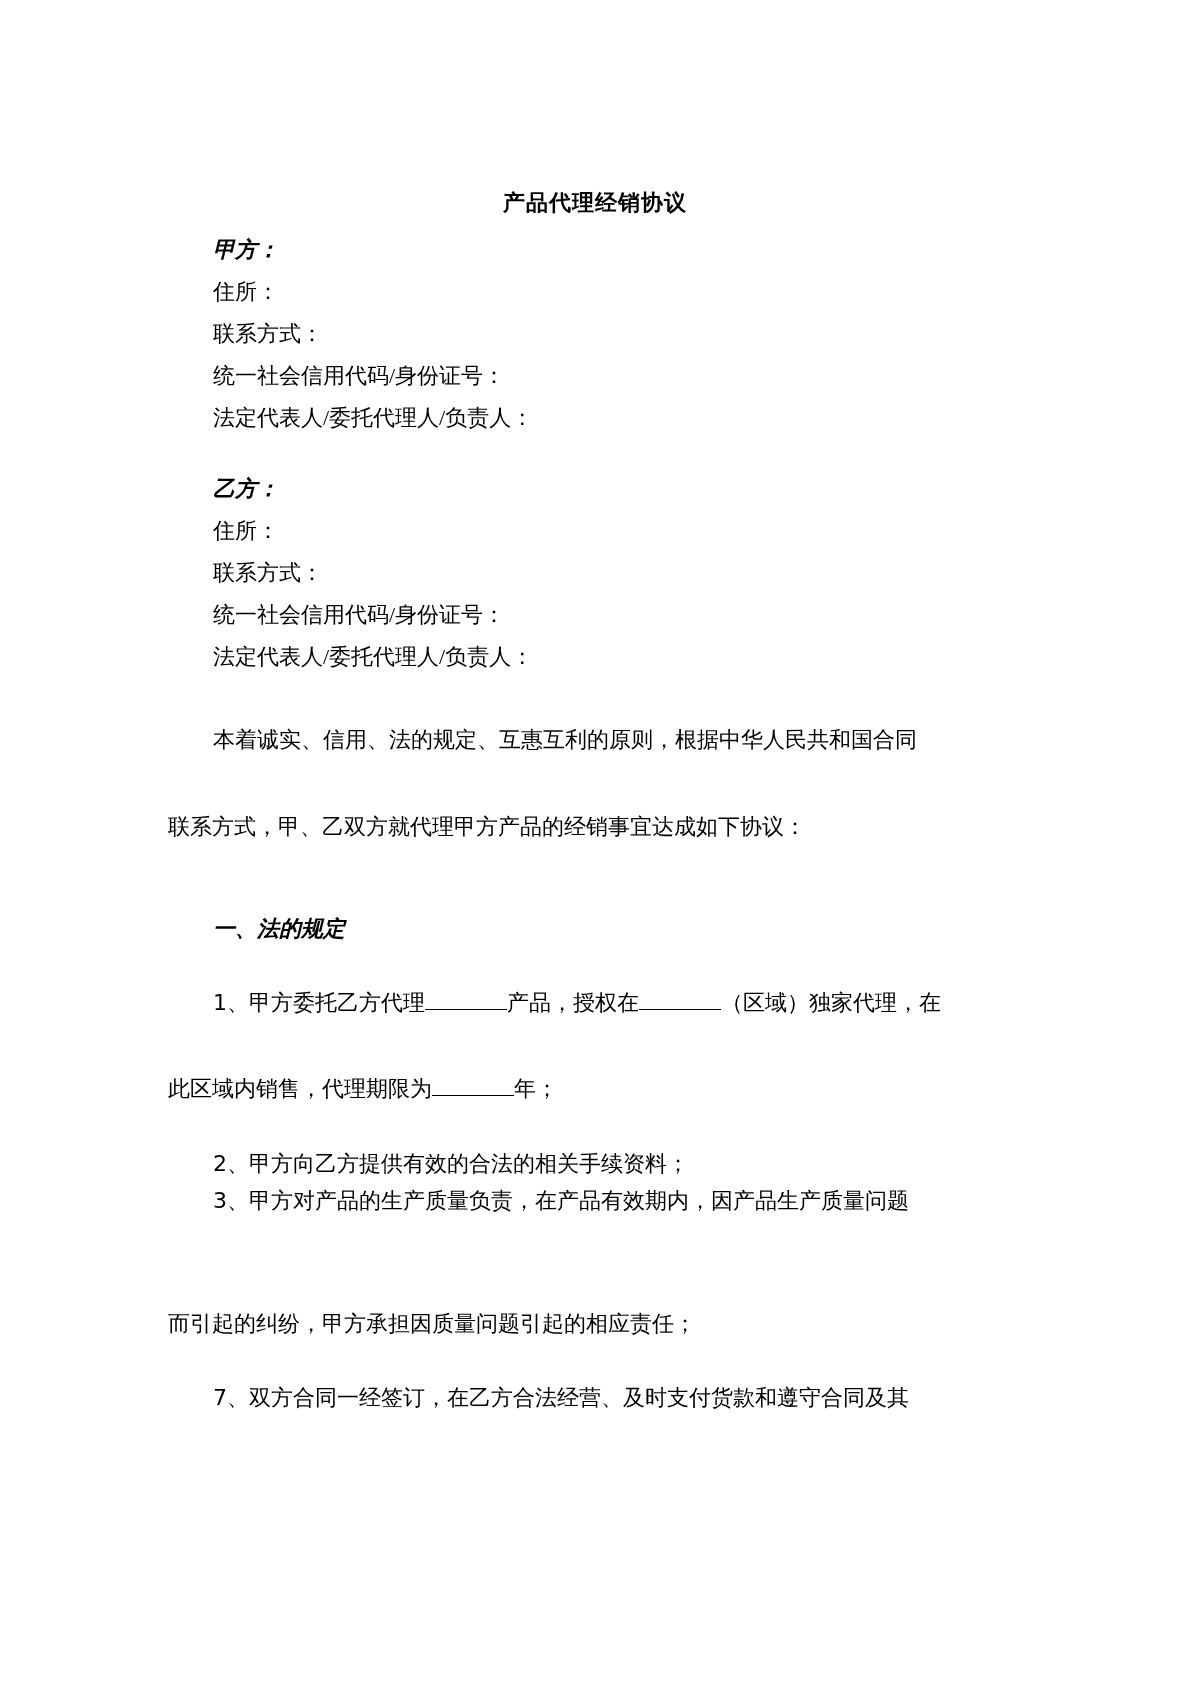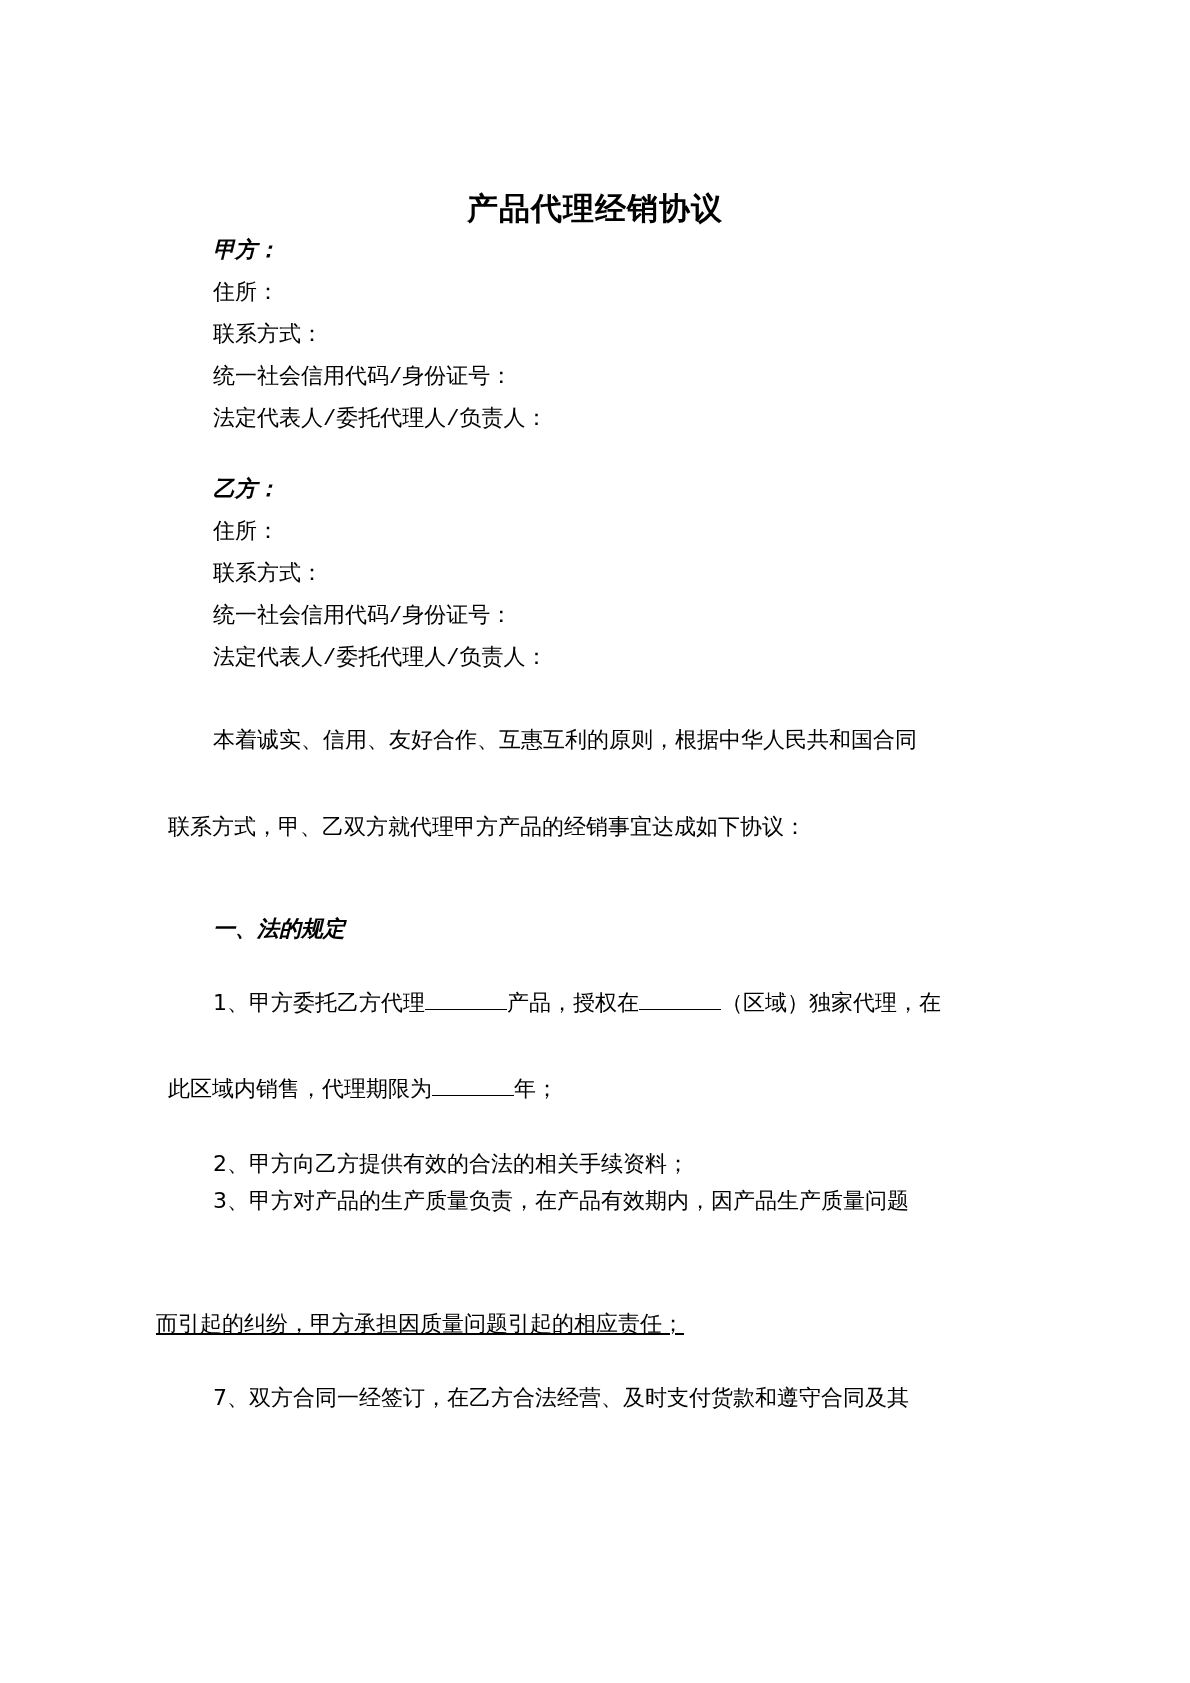--- a/index.html
+++ b/index.html
@@ -1,19 +1,19 @@
 <!DOCTYPE html>
 <html><head>
 <meta charset="utf-8">
 <style>
   html, body { margin:0; padding:0; background:#ffffff; }
   body { width:1190px; height:1683px; position:relative; overflow:hidden; color:#000; font-family:"DejaVu Sans","Liberation Sans",sans-serif; }
-  .title { position:absolute; top:188px; left:0; width:1190px; text-align:center; font-size:31px; font-weight:bold; letter-spacing:1px; }
+  .title { position:absolute; top:188px; left:0; width:1190px; text-align:center; font-size:22px; font-weight:bold; letter-spacing:1px; }
   .line { position:absolute; white-space:nowrap; font-size:22px; }
-  .serif { font-family:Liberation Mono, monospace; }
+  .serif { font-family:Liberation Serif, serif; }
   .bold { font-weight:bold;font-style:italic; }
   .blank { display:inline-block; width:82px; border-bottom:1px solid #000; height:20px; vertical-align:baseline; }
 </style>
 </head>
 <body>
 
 <div>
   <div class="title">产品代理经销协议</div>
 
   <div class="line bold" style="top:235px;left:213px;">甲方：</div>
@@ -21,31 +21,31 @@
   <div class="line serif" style="top:319px;left:213px;">联系方式：</div>
   <div class="line serif" style="top:361px;left:213px;">统一社会信用代码/身份证号：</div>
   <div class="line serif" style="top:403px;left:213px;">法定代表人/委托代理人/负责人：</div>
 
   <div class="line bold" style="top:474px;left:213px;">乙方：</div>
   <div class="line serif" style="top:516px;left:213px;">住所：</div>
   <div class="line serif" style="top:558px;left:213px;">联系方式：</div>
   <div class="line serif" style="top:600px;left:213px;">统一社会信用代码/身份证号：</div>
   <div class="line serif" style="top:642px;left:213px;">法定代表人/委托代理人/负责人：</div>
 
-  <div class="line" style="top:725px;left:213px;">本着诚实、信用、友好合作、互惠互利的原则，根据中华人民共和国合同</div>
+  <div class="line" style="top:725px;left:213px;">本着诚实、信用、法的规定、互惠互利的原则，根据中华人民共和国合同</div>
   <div class="line" style="top:812px;left:168px;">联系方式，甲、乙双方就代理甲方产品的经销事宜达成如下协议：</div>
 
   <div class="line bold" style="top:914px;left:213px;">一、法的规定</div>
 
   <div class="line" style="top:988px;left:213px;">
     <span>1、甲方委托乙方代理</span><span class="blank"></span><span>产品，授权在</span><span class="blank"></span><span>（区域）独家代理，在</span>
   </div>
   <div class="line" style="top:1074px;left:168px;">
     <span>此区域内销售，代理期限为</span><span class="blank"></span><span>年；</span>
   </div>
 
   <div class="line" style="top:1149px;left:213px;">2、甲方向乙方提供有效的合法的相关手续资料；</div>
 
   <div class="line" style="top:1186px;left:213px;">3、甲方对产品的生产质量负责，在产品有效期内，因产品生产质量问题</div>
-  <div class="line" style="top:1309px;left:156px;text-decoration:underline;">而引起的纠纷，甲方承担因质量问题引起的相应责任；</div>
+  <div class="line" style="top:1309px;left:168px;">而引起的纠纷，甲方承担因质量问题引起的相应责任；</div>
 
   <div class="line" style="top:1383px;left:213px;">7、双方合同一经签订，在乙方合法经营、及时支付货款和遵守合同及其</div>
 </div>
 
 </body></html>

